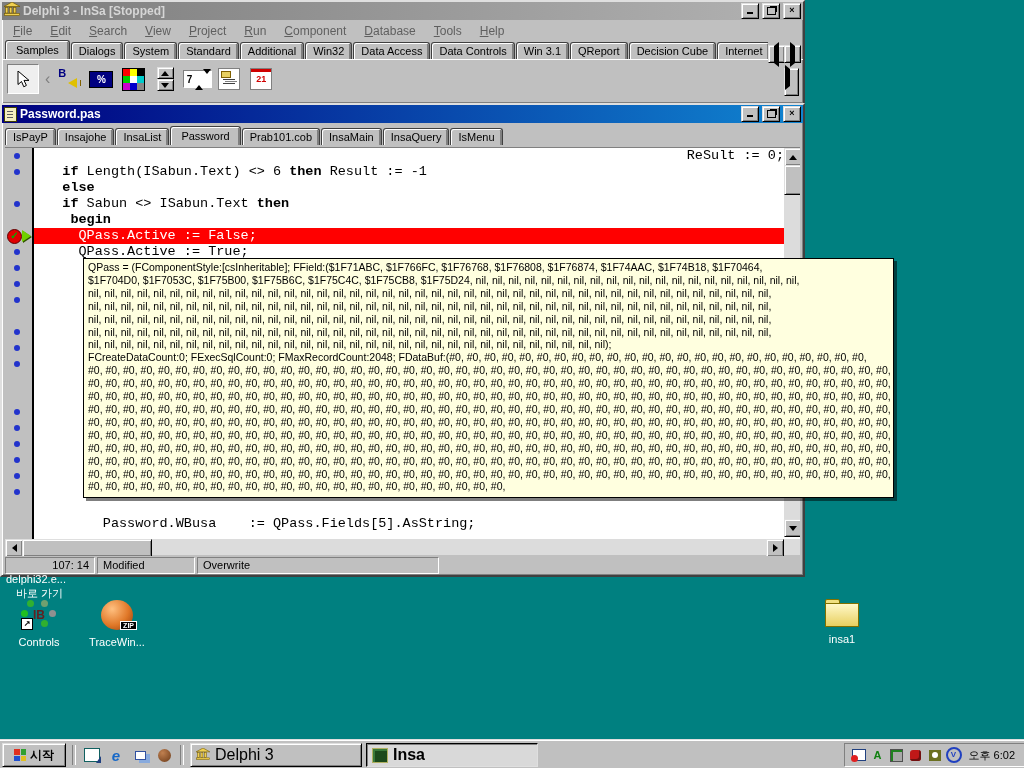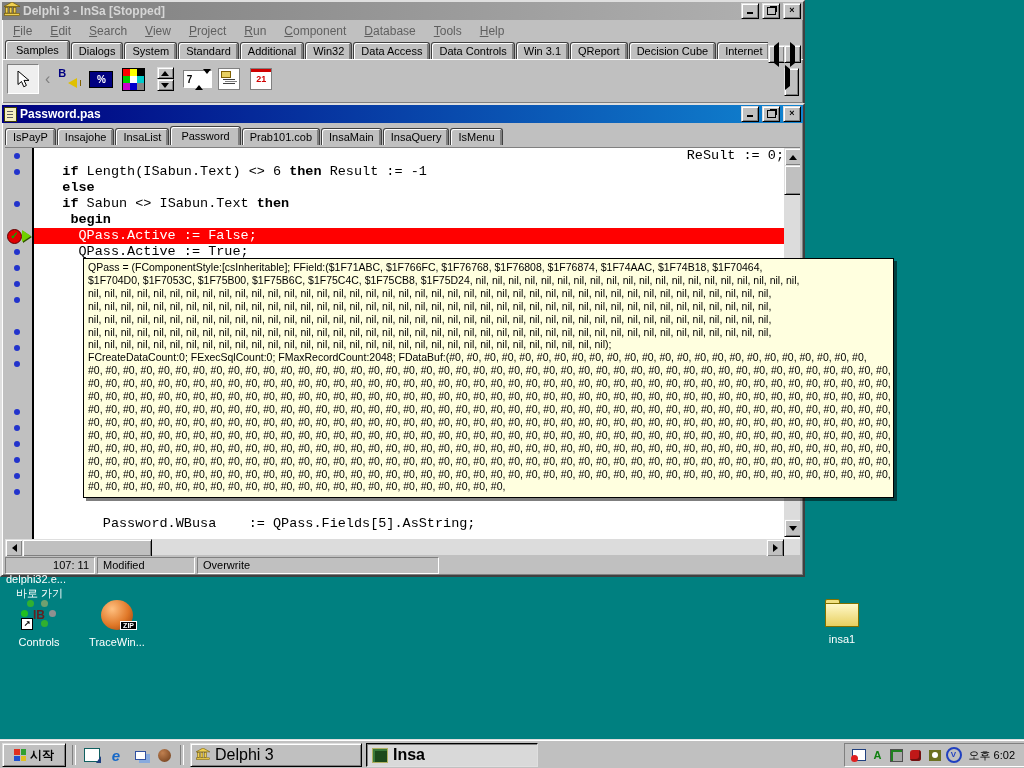--- a/index.html
+++ b/index.html
@@ -274,21 +274,21 @@
   <div class="hsb">
     <span class="sb-btn btn3d" style="left:0;top:0">
         <span class="tri-left"></span>
       </span>
     <span class="sb-thumb btn3d" style="left:17px;top:0;width:128px;height:16px"></span>
     <span class="sb-btn btn3d" style="right:16px;top:0">
         <span class="tri-right"></span>
       </span>
   </div>
   <div class="statusbar">
-    <span class="status-panel" style="width:78px;text-align:right">107: 11</span>
+    <span class="status-panel" style="width:78px;text-align:right">107: 14</span>
     <span class="status-panel" style="width:86px">Modified</span>
     <span class="status-panel" style="width:230px">Overwrite</span>
   </div>
 </div>
 
 <div class="abs debug-tip" id="debug-tip">
     <div class="tip-line">QPass = (FComponentStyle:[csInheritable]; FField:($1F71ABC, $1F766FC, $1F76768, $1F76808, $1F76874, $1F74AAC, $1F74B18, $1F70464,</div>
     <div class="tip-line">$1F704D0, $1F7053C, $1F75B00, $1F75B6C, $1F75C4C, $1F75CB8, $1F75D24, nil, nil, nil, nil, nil, nil, nil, nil, nil, nil, nil, nil, nil, nil, nil, nil, nil, nil, nil, nil,</div>
     <div class="tip-line">nil, nil, nil, nil, nil, nil, nil, nil, nil, nil, nil, nil, nil, nil, nil, nil, nil, nil, nil, nil, nil, nil, nil, nil, nil, nil, nil, nil, nil, nil, nil, nil, nil, nil, nil, nil, nil, nil, nil, nil, nil, nil,</div>
     <div class="tip-line">nil, nil, nil, nil, nil, nil, nil, nil, nil, nil, nil, nil, nil, nil, nil, nil, nil, nil, nil, nil, nil, nil, nil, nil, nil, nil, nil, nil, nil, nil, nil, nil, nil, nil, nil, nil, nil, nil, nil, nil, nil, nil,</div>

